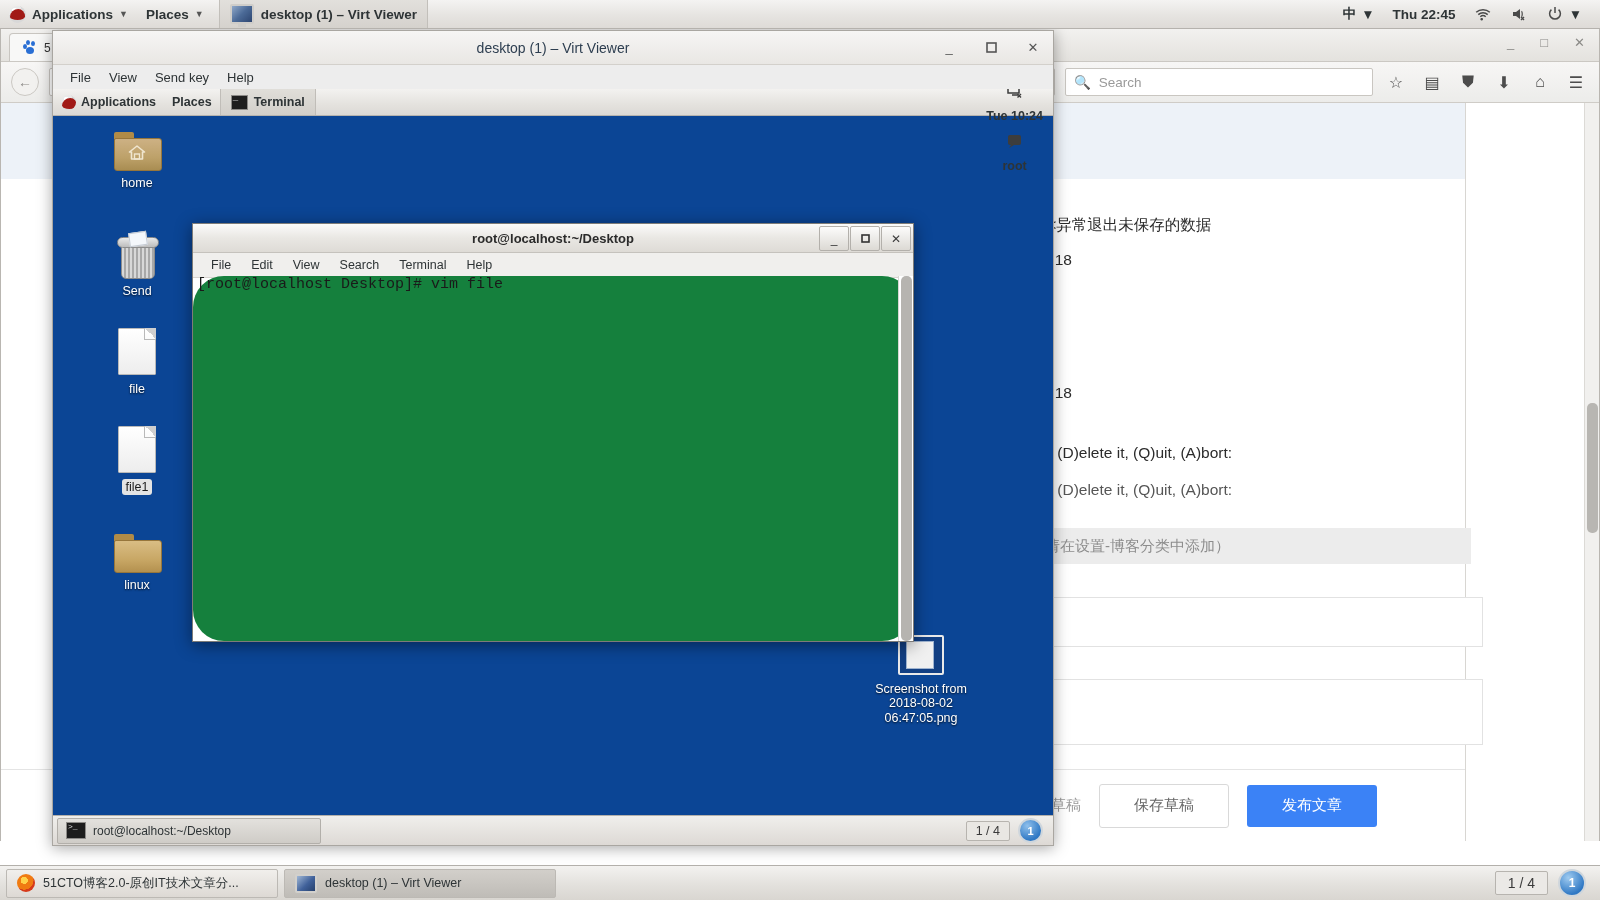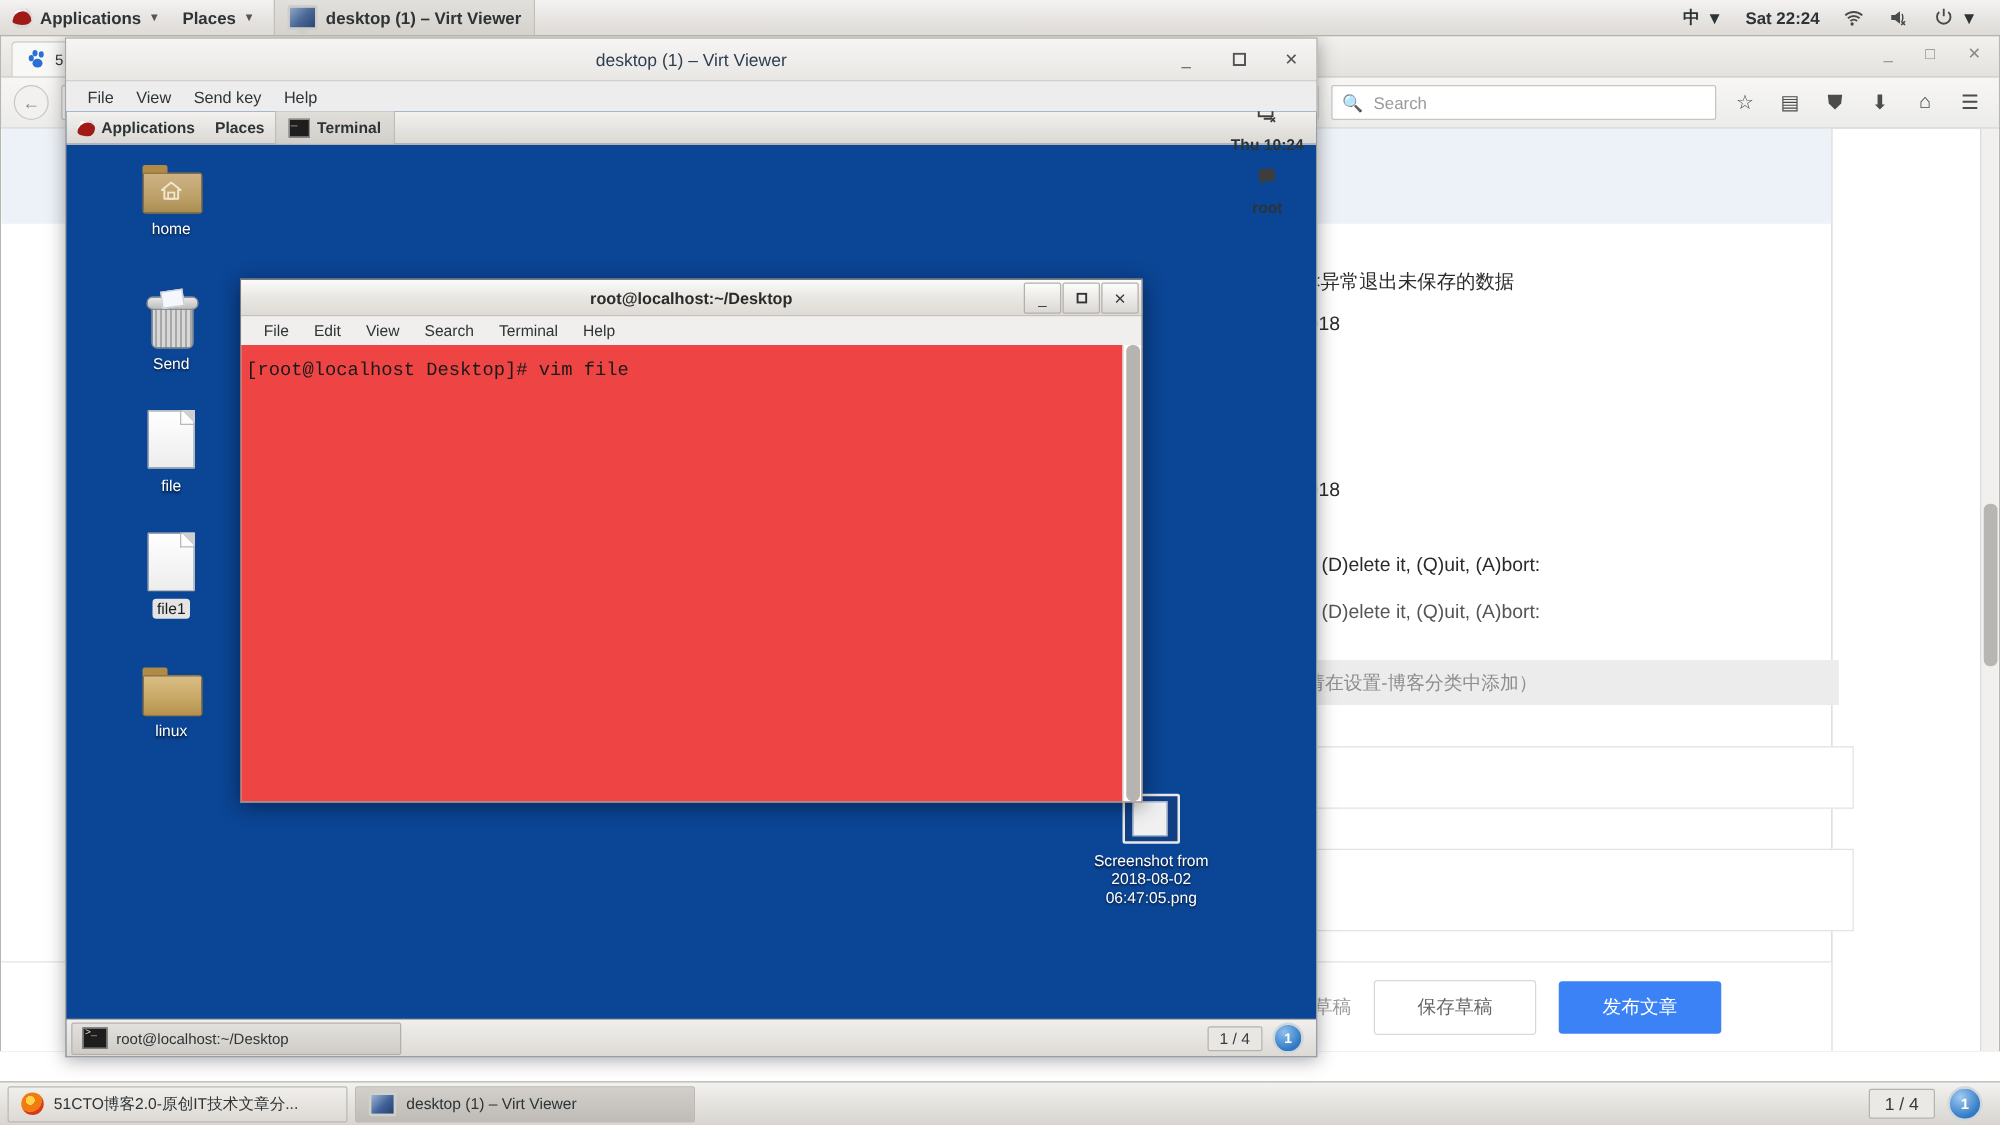--- a/index.html
+++ b/index.html
@@ -241,23 +241,23 @@
     border:1px solid #b3b0ab; border-radius:2px;
     display:flex; align-items:center; justify-content:center; font-size:12px; color:#3b3b3b;
   }
   .gterm-menu {
     height:24px; background:#f0efed; display:flex; align-items:center;
     padding-left:8px; font-size:12.5px; color:#2e3436; border-bottom:1px solid #d7d4d0;
   }
   .gterm-menu span { padding:0 10px; }
   .gterm-body {
     position:absolute; left:0; right:0; top:52px; bottom:0;
-    background:#ef4444; padding:12px 0 0 4px; box-sizing:border-box;
+    background:#15803d; padding:0 0 0 4px; box-sizing:border-box;
     font-family:"Liberation Mono","DejaVu Sans Mono",monospace;
-    font-size:15px; line-height:17.5px; color:#1a1a1a; white-space:pre;
+    font-size:15px; line-height:17.5px; color:#1a1a1a; white-space:pre;border-radius:31px;
   }
   .cursor-block { display:inline-block; width:9px; height:15px; background:#1a1a1a; vertical-align:-3px; }
   .gterm-sb {
     position:absolute; right:0; top:52px; bottom:0; width:14px;
     background:#ffffff; border-left:1px solid #d8d6d2;
   }
   .gterm-sb-thumb { position:absolute; right:1px; top:0; width:11px; height:100%; background:#b6b4b0; border-radius:5px; }
 
   
   .guest-taskbar {
@@ -413,21 +413,21 @@
         <span class="mini-monitor"></span>
         <span>desktop (1) – Virt Viewer</span>
       </div>
     </div>
     <div class="gp-right">
       <div class="gp-r-item">
         <span>中</span>
         <span class="caret">▼</span>
       </div>
       <div class="gp-r-item">
-        <span>Sat 22:24</span>
+        <span>Thu 22:45</span>
       </div>
       <div class="gp-r-item">
         <svg class="ic" viewBox="0 0 18 18">
           <path d="M9 14.2a1.3 1.3 0 1 0 0 .01" fill="#4a4a4a"></path>
           <path d="M4.3 9.6a7 7 0 0 1 9.4 0" stroke="#4a4a4a" stroke-width="1.5" fill="none"></path>
           <path d="M6.3 11.8a4 4 0 0 1 5.4 0" stroke="#4a4a4a" stroke-width="1.5" fill="none"></path>
           <path d="M2.2 7.3a10 10 0 0 1 13.6 0" stroke="#4a4a4a" stroke-width="1.5" fill="none"></path>
         </svg>
       </div>
       <div class="gp-r-item">
@@ -487,21 +487,21 @@
           <svg class="ic" viewBox="0 0 18 18">
             <path d="M3 7h3l4-3v10l-4-3H3z" fill="#3d3d3d"></path>
             <path d="M11.6 6c1.1 1 1.1 5 0 6" stroke="#3d3d3d" stroke-width="1.2" fill="none"></path>
             <path d="M13.4 4.6c1.8 1.6 1.8 7.8 0 9.4" stroke="#3d3d3d" stroke-width="1.2" fill="none"></path>
           </svg>
           <svg class="ic" viewBox="0 0 18 18">
             <rect x="2" y="3" width="11" height="8" fill="none" stroke="#3d3d3d" stroke-width="1.5"></rect>
             <path d="M6 13h6" stroke="#3d3d3d" stroke-width="1.5"></path>
             <path d="M11.5 12l3.5 3.5m0-3.5L11.5 15.5" stroke="#3d3d3d" stroke-width="1.4"></path>
           </svg>
-          <span>Thu 10:24</span>
+          <span>Tue 10:24</span>
           <svg class="ic" viewBox="0 0 18 18">
             <rect x="2" y="3" width="13" height="10" rx="2" fill="#3d3d3d"></rect>
             <path d="M5 13l-2 3 5-3z" fill="#3d3d3d"></path>
           </svg>
           <span>root</span>
         </div>
       </div>
 
       <div class="desk-icon" style="left:42px; top:32px;">
         <div class="glyph">

